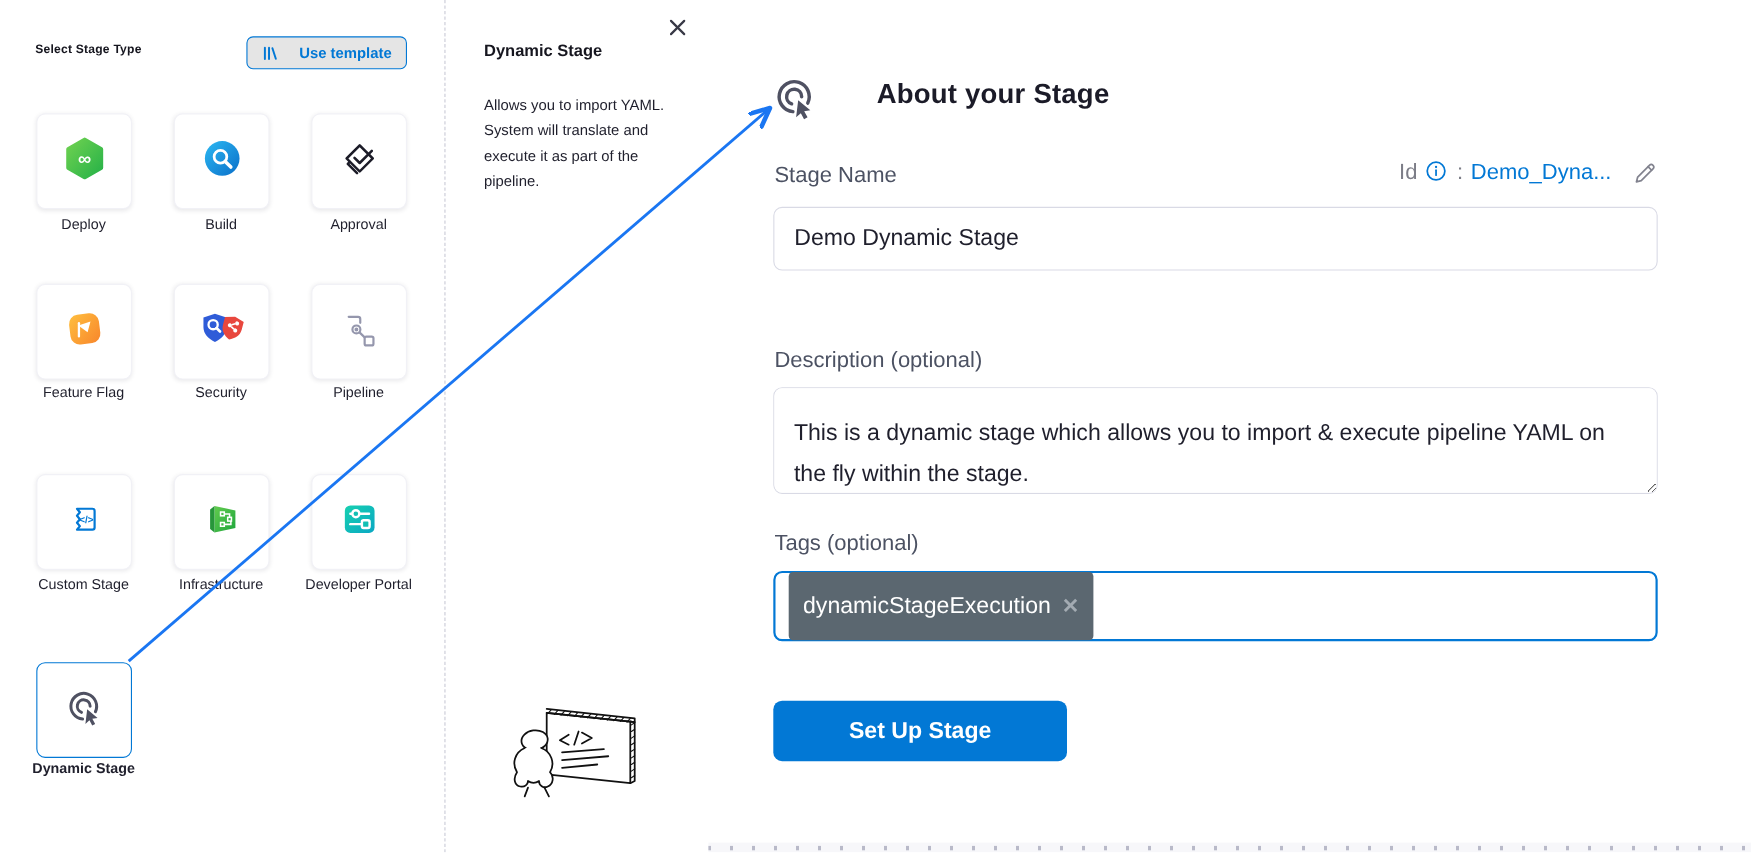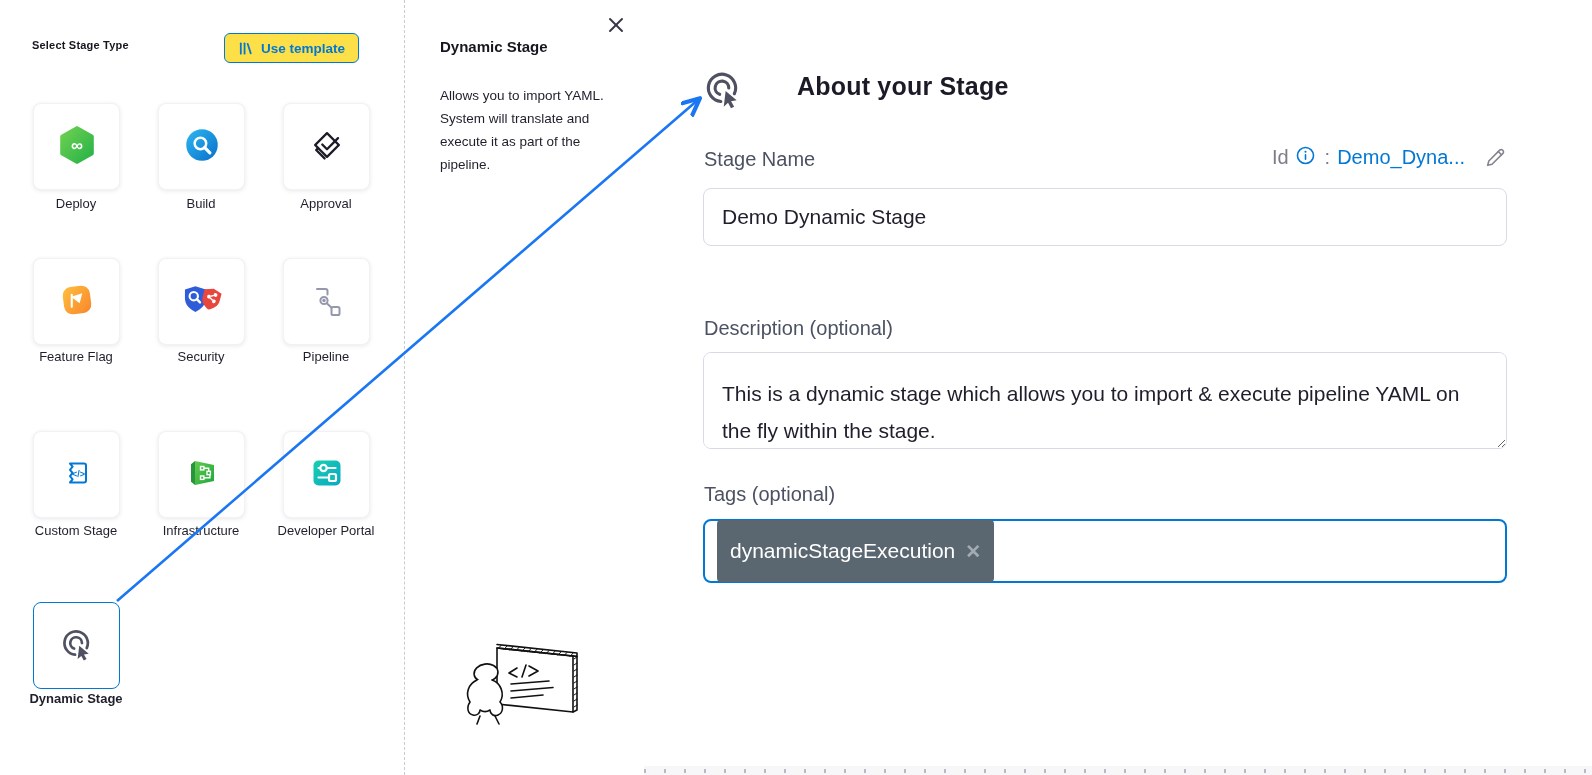--- a/index.html
+++ b/index.html
@@ -1,22 +1,22 @@
 <!DOCTYPE html>
 <html><head>
 <meta charset="utf-8">
 <style>
   html,body{margin:0;padding:0;background:#fff;}
   #app{position:relative;width:1592px;height:775px;background:#fff;overflow:hidden;
        font-family:"Liberation Sans",sans-serif;color:#1f1f2c;}
   
   .panel-sep{position:absolute;left:404px;top:0;height:775px;width:0;border-left:1px dashed #c9cad6;}
   .select-title{position:absolute;left:32px;top:39px;font-size:11px;font-weight:700;color:#16161f;letter-spacing:.2px;}
-  .use-template{position:absolute;left:224px;top:33px;height:30px;display:flex;align-items:center;gap:8px;
-       padding:0 13px;border:1.5px solid #0278d5;border-radius:6px;background:#fde047;color:#0278d5;
+  .use-template{position:absolute;left:224px;top:33px;height:30px;display:flex;align-items:center;gap:19px;
+       padding:0 13px;border:1.5px solid #0278d5;border-radius:6px;background:#e5e5e5;color:#0278d5;
        font-size:13.5px;font-weight:700;cursor:pointer;font-family:inherit;}
   .tile{position:absolute;width:85px;height:85px;background:#fff;border:1px solid #f1f1f6;border-radius:8px;
        box-shadow:0 1px 4px rgba(40,41,61,.10);display:flex;align-items:center;justify-content:center;cursor:pointer;}
   .tile.selected{border:1px solid #0278d5;box-shadow:none;}
   .tile-label{position:absolute;width:130px;text-align:center;font-size:13px;line-height:17px;color:#1f1f2c;}
   .tile-label.bold{font-weight:700;}
   
   .close-btn{position:absolute;left:604px;top:14px;width:24px;height:24px;background:none;border:none;cursor:pointer;padding:0;}
   .help-title{position:absolute;left:440px;top:38px;font-size:15px;font-weight:700;color:#16161f;}
   .help-desc{position:absolute;left:440px;top:84px;width:178px;font-size:13.5px;line-height:23px;color:#1f1f2c;}
@@ -269,20 +269,21 @@
   <textarea class="txt-area" style="">This is a dynamic stage which allows you to import &amp; execute pipeline YAML on the fly within the stage.</textarea>
 
   <div class="field-label" style="left:704px;top:483px;">Tags (optional)</div>
   <div class="tags-box">
     <span class="tag-chip">
       <span>dynamicStageExecution</span>
       <span class="tag-x">✕</span>
     </span>
   </div>
 
+  <button class="submit-btn">Set Up Stage</button>
 
   <div class="canvas-strip"></div>
 
   <svg class="overlay" width="1592" height="775" viewBox="0 0 1592 775">
     <defs>
       <marker id="arrhead" markerWidth="9" markerHeight="9" refX="6.5" refY="3.5" orient="auto">
         <path d="M0.5,0.5 L7,3.5 L0.5,6.5" fill="none" stroke="#1a76f2" stroke-width="1.6" stroke-linecap="round" stroke-linejoin="round"></path>
       </marker>
     </defs>
     <line x1="117" y1="601" x2="699" y2="99" stroke="#1a76f2" stroke-width="2.6" marker-end="url(#arrhead)"></line>

